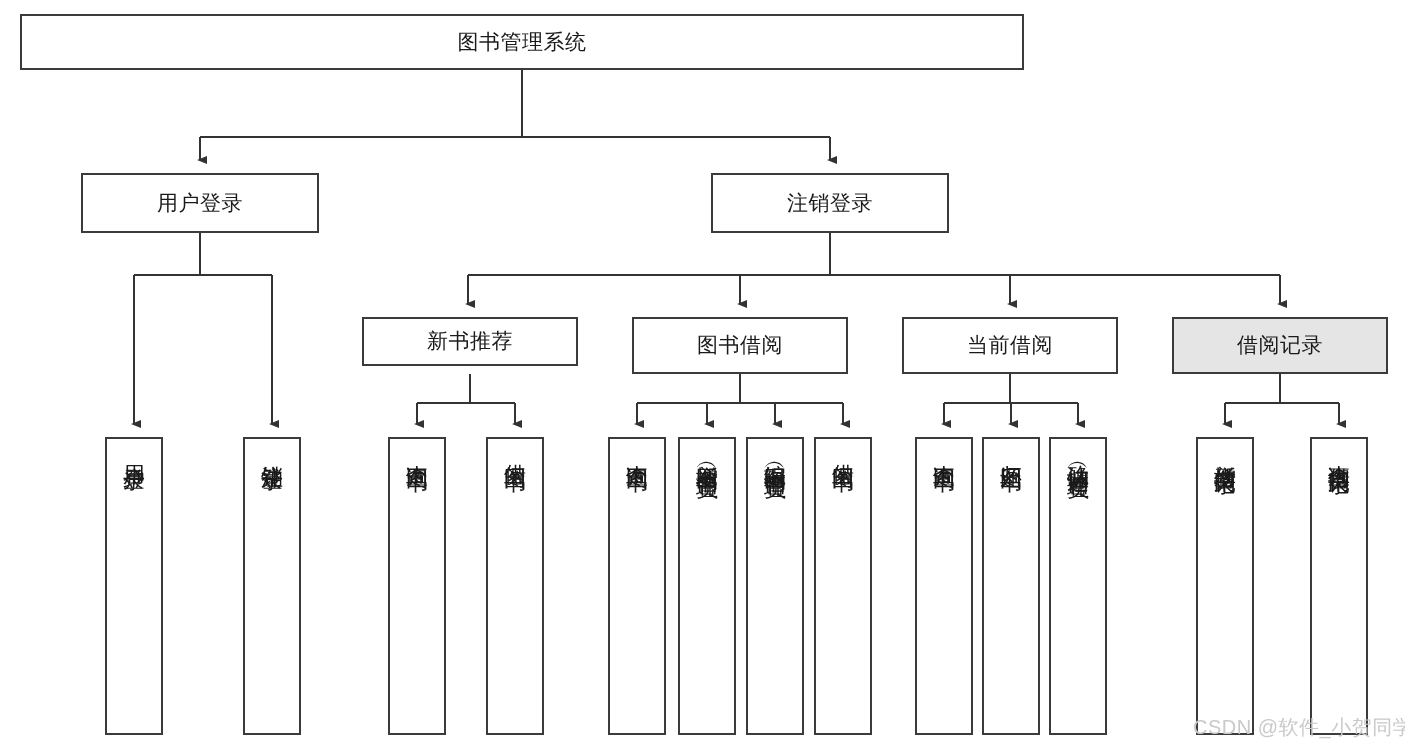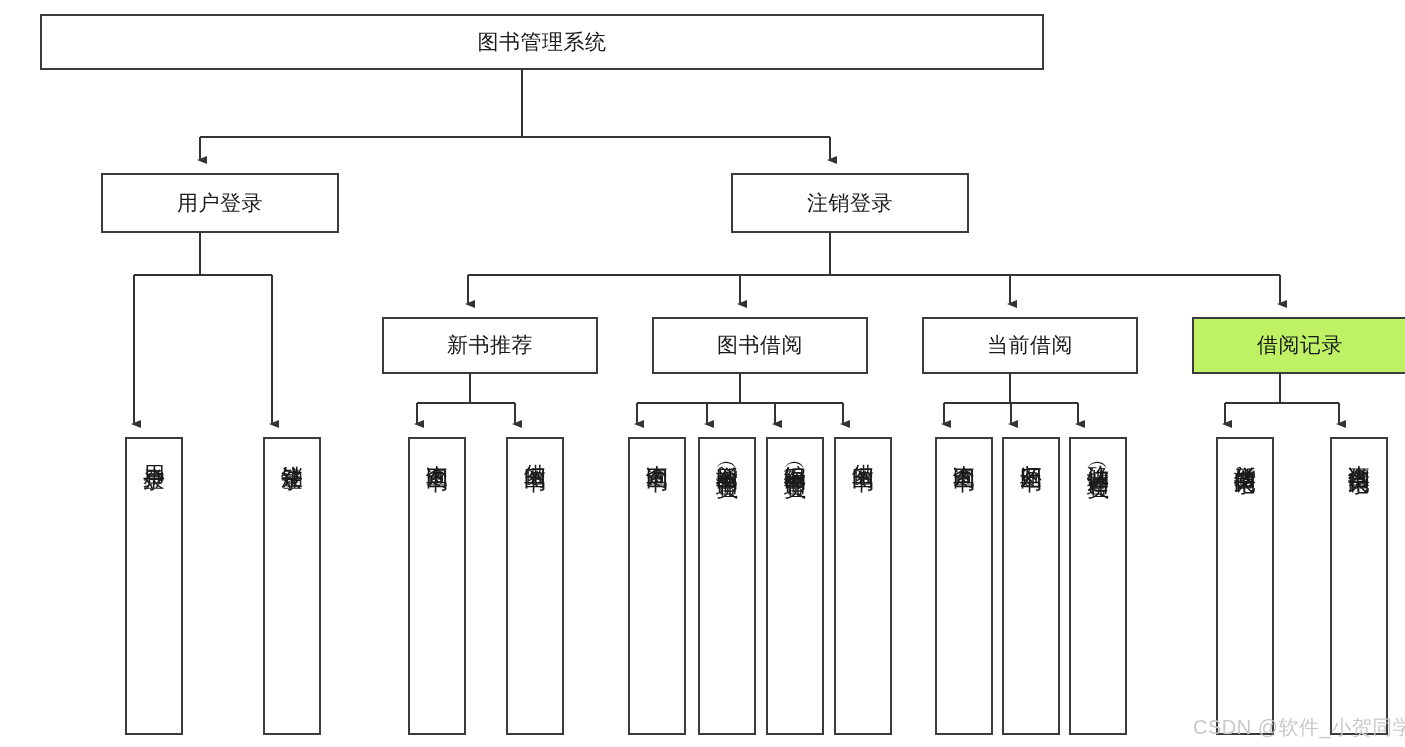--- a/index.html
+++ b/index.html
@@ -30,21 +30,20 @@
   }
   .node {
     position: absolute;
     box-sizing: border-box;
     background: #ffffff;
     border: 2px solid #3b3b3b;
     display: flex;
     align-items: center;
     justify-content: center;
     color: #1a1a1a;
-    margin-left: 20px;
   }
   .node .label {
     display: block;
     text-align: center;
     line-height: 1.18;
     letter-spacing: 0.5px;
   }
   .node.horiz .label {
     font-size: 21px;
     white-space: nowrap;
@@ -130,30 +129,30 @@
     <span class="label">图书管理系统</span>
   </div>
 
   <div class="node horiz" id="n-l2-0" style="left: 81px; top: 173px; width: 238px; height: 60px; border-color: rgb(59, 59, 59); background: rgb(255, 255, 255); color: rgb(26, 26, 26);">
     <span class="label">用户登录</span>
   </div>
   <div class="node horiz" id="n-l2-1" style="left: 711px; top: 173px; width: 238px; height: 60px; border-color: rgb(59, 59, 59); background: rgb(255, 255, 255); color: rgb(26, 26, 26);">
     <span class="label">注销登录</span>
   </div>
 
-  <div class="node horiz" id="n-l3-0" style="left: 362px; top: 317px; width: 216px; height: 57px; border-color: rgb(59, 59, 59); background: rgb(255, 255, 255); color: rgb(26, 26, 26);">
+  <div class="node horiz" id="n-l3-0" style="left: 362px; top: 317px; width: 216px; height: 49px; border-color: rgb(59, 59, 59); background: rgb(255, 255, 255); color: rgb(26, 26, 26);">
     <span class="label">新书推荐</span>
   </div>
   <div class="node horiz" id="n-l3-2" style="left: 902px; top: 317px; width: 216px; height: 57px; border-color: rgb(59, 59, 59); background: rgb(255, 255, 255); color: rgb(26, 26, 26);">
     <span class="label">当前借阅</span>
   </div>
   <div class="node horiz" id="n-l3-1" style="left: 632px; top: 317px; width: 216px; height: 57px; border-color: rgb(59, 59, 59); background: rgb(255, 255, 255); color: rgb(26, 26, 26);">
     <span class="label">图书借阅</span>
   </div>
-  <div class="node horiz" id="n-l3-3" style="left: 1172px; top: 317px; width: 216px; height: 57px; border-color: rgb(59, 59, 59); background: #bef264; color: rgb(26, 26, 26);">
+  <div class="node horiz" id="n-l3-3" style="left: 1172px; top: 317px; width: 216px; height: 57px; border-color: rgb(59, 59, 59); background: #e5e5e5; color: rgb(26, 26, 26);">
     <span class="label">借阅记录</span>
   </div>
 
   <div class="node vert" id="n-lf-0" style="left: 105px; top: 437px; width: 58px; height: 298px; border-color: rgb(59, 59, 59); background: rgb(255, 255, 255); color: rgb(26, 26, 26);">
     <span class="label">用户登录</span>
   </div>
   <div class="node vert" id="n-lf-1" style="left: 243px; top: 437px; width: 58px; height: 298px; border-color: rgb(59, 59, 59); background: rgb(255, 255, 255); color: rgb(26, 26, 26);">
     <span class="label">注销登录</span>
   </div>
   <div class="node vert" id="n-lf-2" style="left: 388px; top: 437px; width: 58px; height: 298px; border-color: rgb(59, 59, 59); background: rgb(255, 255, 255); color: rgb(26, 26, 26);">

